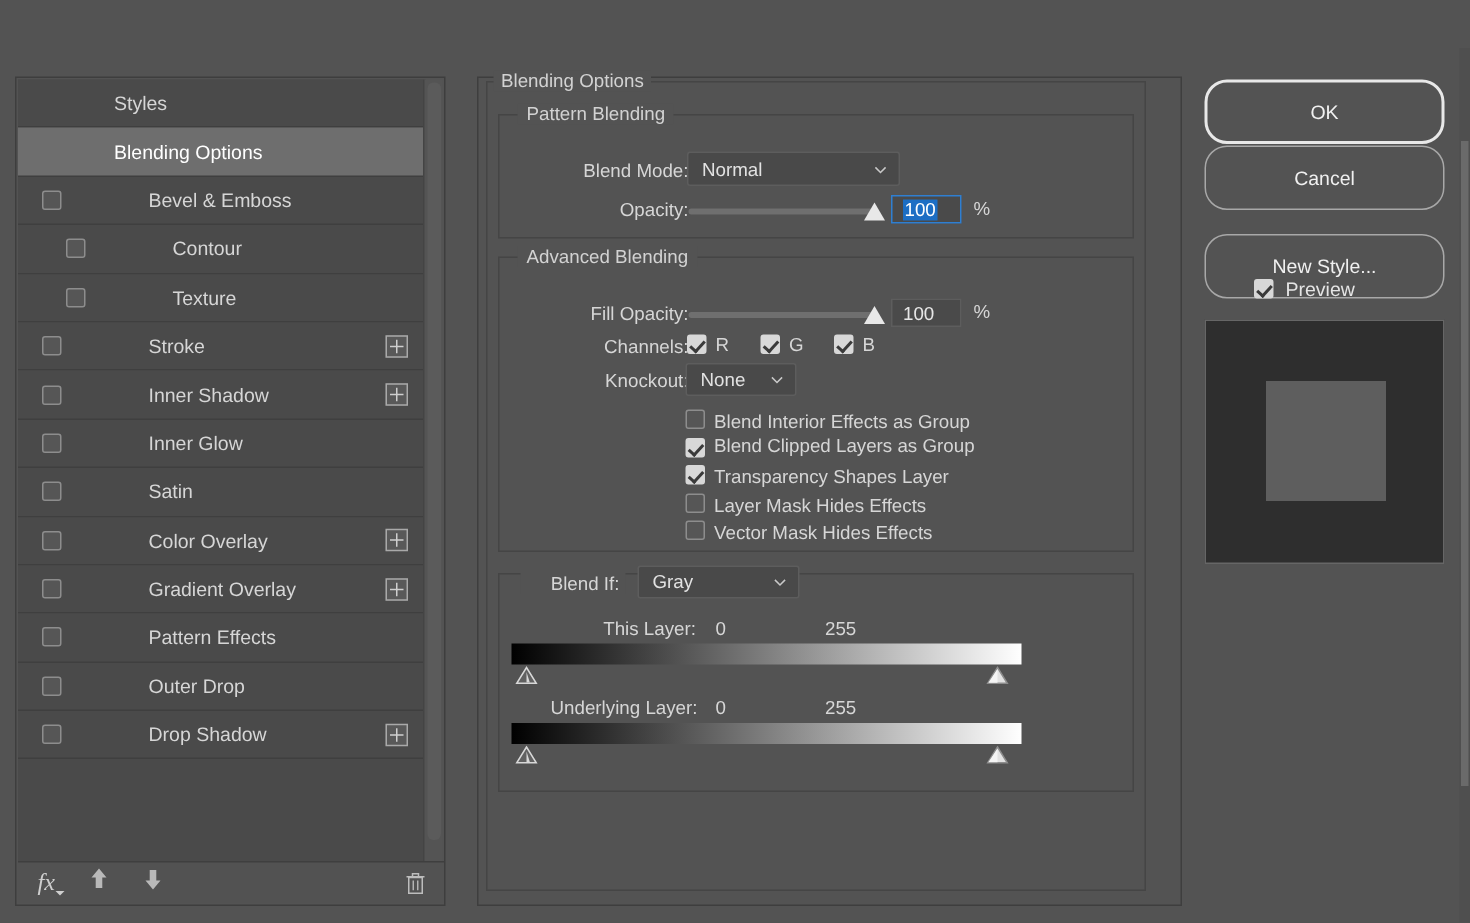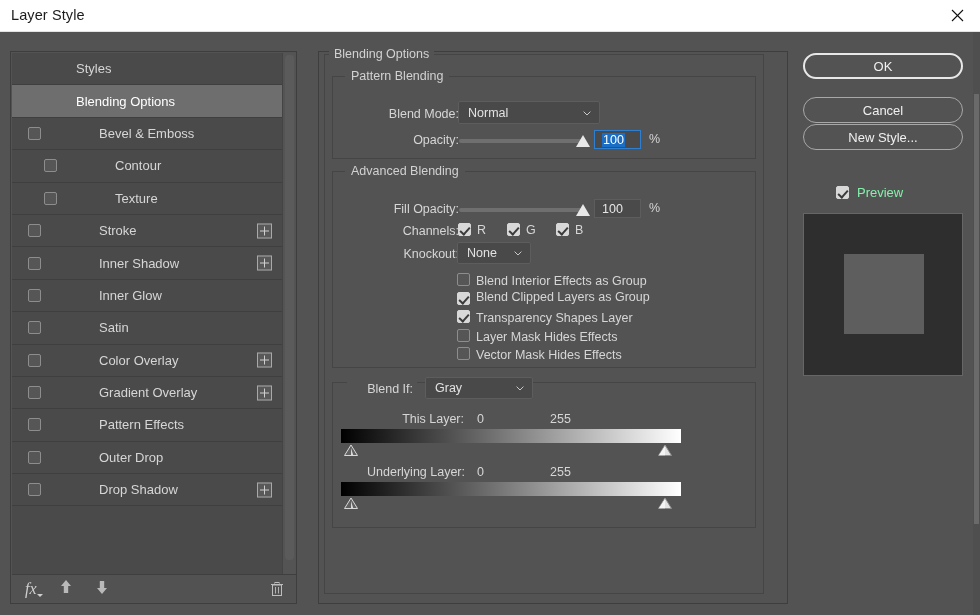--- a/index.html
+++ b/index.html
@@ -256,36 +256,36 @@
 
   .scalelab {
     position: absolute;
     font-size: 12.5px; color: #d6d6d6;
   }
 
   
   .btn {
     position: absolute;
     left: 803px;
-    width: 160px; height: 26px;
+    width: 160px; height: 43px;
     border: 1px solid #a8a8a8;
     border-radius: 15px;
     background: #535353;
     color: #f0f0f0;
     font-size: 13px;
     display: flex; align-items: center; justify-content: center;
     cursor: default;
   }
   .btn.primary { border: 2px solid #e8e8e8; }
 
   .preview-row {
     position: absolute; left: 836px; top: 185px;
     display: flex; align-items: center; gap: 8px;
   }
-  .preview-lab { font-size: 13px; color: #86efac; cursor: default; }
+  .preview-lab { font-size: 13px; color: #e5e5e5; cursor: default; }
 
   .thumb {
     position: absolute; left: 803px; top: 213px;
     width: 160px; height: 163px;
     background: #2e2e2e;
     border: 1px solid #666;
   }
   .thumb-inner {
     position: absolute; left: 40px; top: 40px;
     width: 80px; height: 80px;
@@ -302,29 +302,20 @@
     position: absolute; left: 1px; top: 62px;
     width: 5px; height: 430px;
     background: #6a6a6a;
   }
 </style>
 </head>
 <body>
 
 <div class="app">
 
-  <div class="titlebar">
-    <div class="titlebar-text">Layer Style</div>
-    <div class="close-btn">
-      <svg width="13" height="13" viewBox="0 0 13 13">
-        <line x1="1" y1="1" x2="12" y2="12" stroke="#111" stroke-width="1.1"></line>
-        <line x1="12" y1="1" x2="1" y2="12" stroke="#111" stroke-width="1.1"></line>
-      </svg>
-    </div>
-  </div>
 
   <div class="sidebar">
     <div class="sidebar-list" id="sidebar-list">
         <div class="srow header">
           <span class="lbl">Styles</span>
         </div>
         <div class="srow selected header">
           <span class="lbl">Blending Options</span>
         </div>
         <div class="srow">
@@ -524,21 +515,21 @@
       </svg>
     </div>
   </div>
 
   <div class="btn primary" style="top:53px;">
     <span>OK</span>
   </div>
   <div class="btn" style="top:97px;">
     <span>Cancel</span>
   </div>
-  <div class="btn" style="top:124px;text-align:right;">
+  <div class="btn" style="top:156px;text-align:right;">
     <span>New Style...</span>
   </div>
 
   <div class="preview-row">
     <div class="chk on" style="position:relative;left:0;top:0;"></div>
     <div class="preview-lab">Preview</div>
   </div>
 
   <div class="thumb">
     <div class="thumb-inner"></div>

